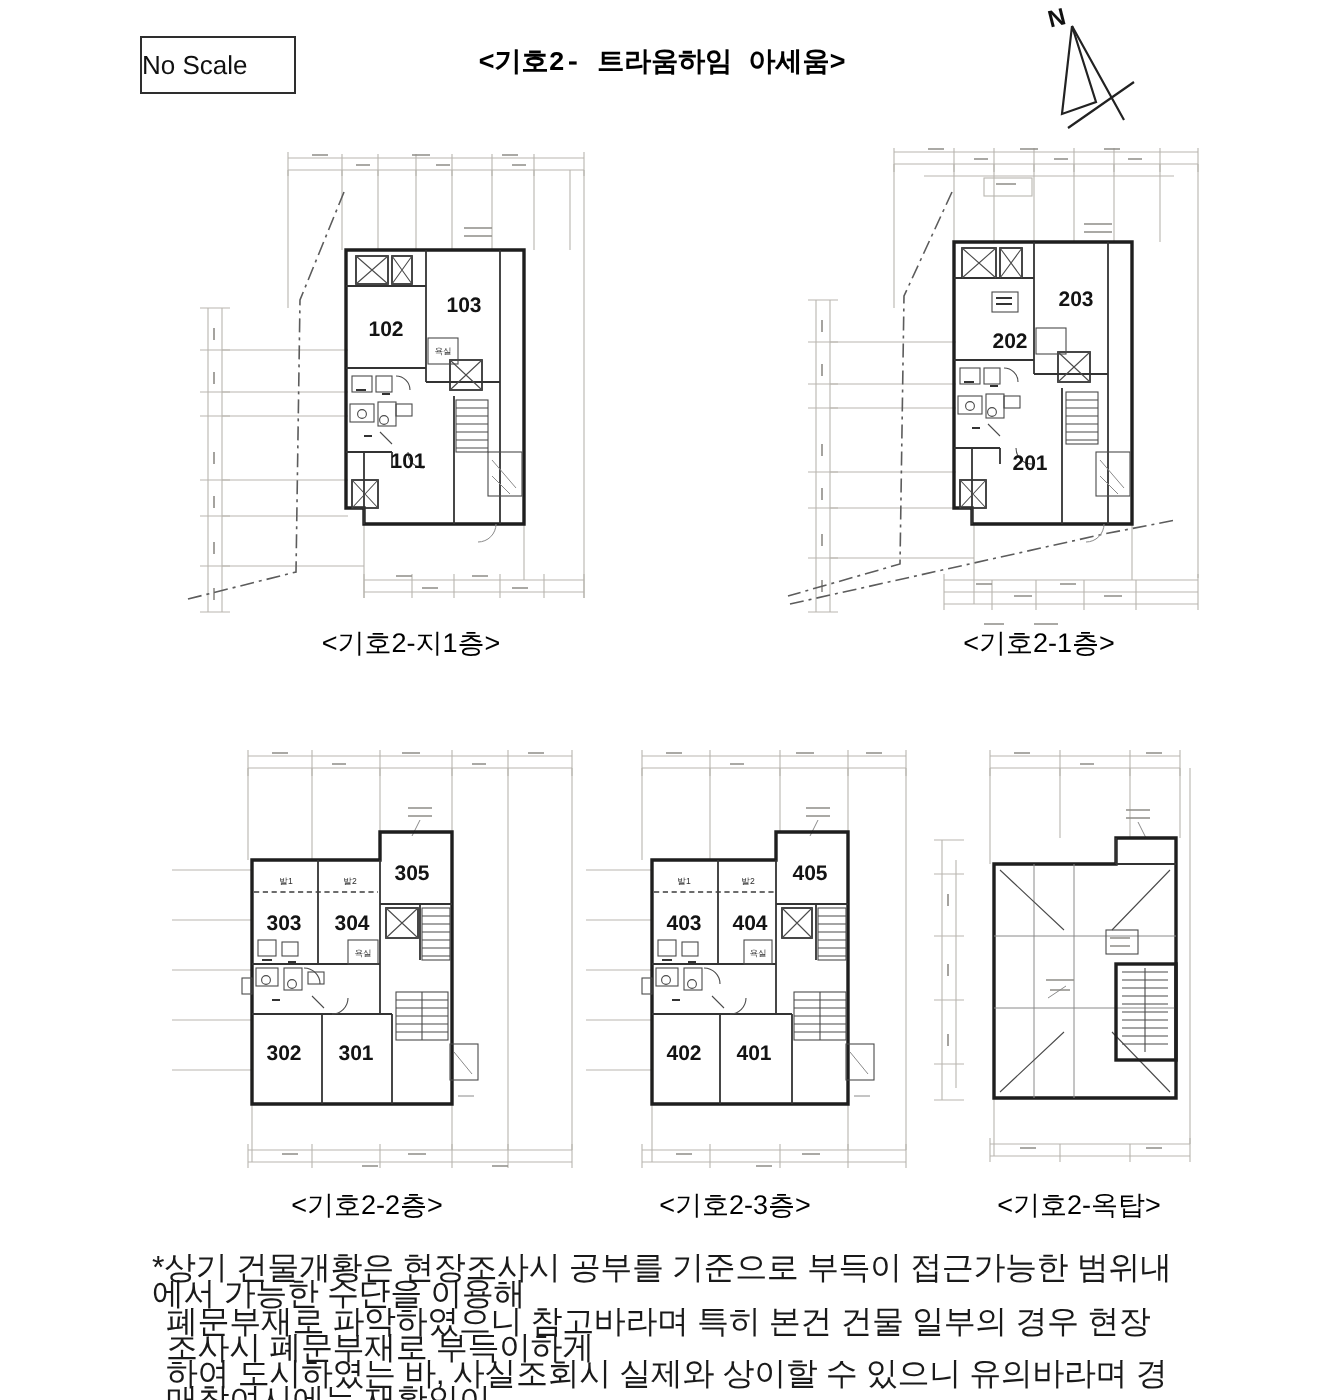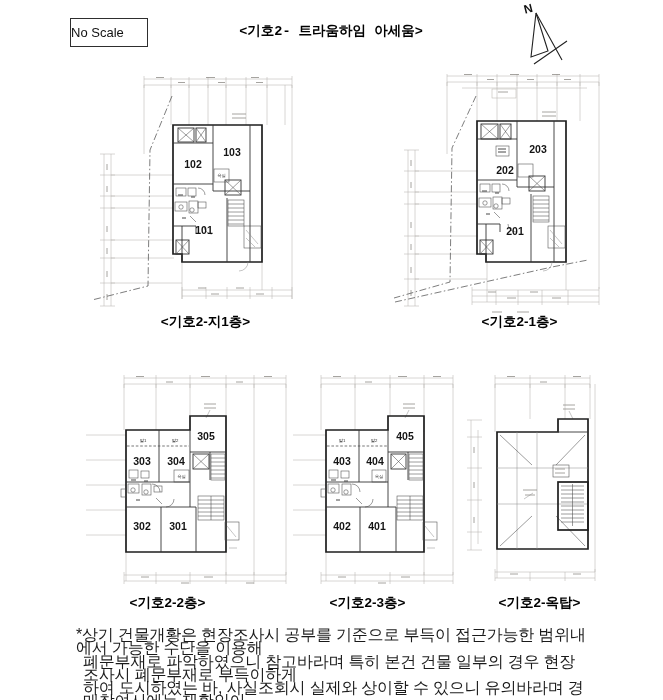--- a/index.html
+++ b/index.html
@@ -13,21 +13,21 @@
   .dlt{stroke:#8f8d88;stroke-width:.8;fill:none;}
   .wl{stroke:#1e1e1e;stroke-width:1.7;fill:none;}
   .wm{stroke:#333;stroke-width:.9;fill:none;}
   .wt{stroke:#4b4b4b;stroke-width:.55;fill:none;}
   .gz{stroke:#8a8a8a;stroke-width:.5;fill:none;}
   .bd{stroke:#5c5c5c;stroke-width:.8;fill:none;stroke-dasharray:7 2.5 1.5 2.5;}
   .balc{stroke:#3c3c3c;stroke-width:.7;fill:none;stroke-dasharray:2.6 1.8;}
   .dk{stroke:#222;stroke-width:1.1;fill:none;}
   text.rm{font:bold 10.5px "Liberation Sans",sans-serif;fill:#141414;}
   text.tiny{font:4.3px "Liberation Sans",sans-serif;fill:#2e2e2e;}
-  .cap{position:absolute;font-weight:bold;font-size:13.5px;text-align:center;white-space:nowrap;color:#000;}
+  .cap{position:absolute;font-weight:normal;font-size:13.5px;text-align:center;white-space:nowrap;color:#000;}
   .noscale{position:absolute;left:70px;top:18px;width:76px;height:27px;border:1.6px solid #2e2e2e;
            display:flex;align-items:center;font-size:13px;color:#111;background:#fff;}
   .title{position:absolute;left:228px;top:22px;width:206px;text-align:center;font-weight:bold;font-size:13.5px;color:#000;font-family:Liberation Mono, monospace;}
   .foot{position:absolute;left:76px;top:628px;width:514px;font-size:16px;line-height:13.3px;
         font-weight:normal;color:#1a1a1a;letter-spacing:-.2px;}
   .foot .cont{padding-left:7px;}
 </style>
 </head>
 <body>
 
@@ -229,21 +229,21 @@
     <rect class="wt" x="139" y="150" width="14" height="18"></rect>
     <path class="gz" d="M141,154 l9,11 M143,176 h8"></path>
   </g>
   <text class="rm" x="56" y="93" text-anchor="middle">303</text>
   <text class="rm" x="90" y="93" text-anchor="middle">304</text>
   <text class="rm" x="120" y="68" text-anchor="middle">305</text>
   <text class="rm" x="56" y="158" text-anchor="middle">302</text>
   <text class="rm" x="92" y="158" text-anchor="middle">301</text>
 </svg>
 </figure>
-<div class="cap" style="left:90px;top:594px;width:155px">&lt;기호2-2층&gt;</div>
+<div class="cap" style="left:106px;top:594px;width:155px">&lt;기호2-2층&gt;</div>
 
 <figure class="abs" style="left:293px;top:372px">
 <svg width="165" height="218" viewBox="0 0 165 218">
   <g class="dl">
     <path d="M28,6 H160 M28,12 H160"></path>
     <path d="M28,3 V16 M62,3 V16 M97,3 V16 M131,3 V16 M160,3 V16"></path>
     <path d="M28,12 V58 M62,12 V58 M97,12 V44 M131,12 V60 M160,12 V203"></path>
     <path d="M0,63 H33 M0,88 H33 M0,113 H33 M0,138 H33 M0,163 H33"></path>
     <path d="M28,203 H160 M28,209 H160"></path>
     <path d="M28,200 V212 M62,200 V212 M97,200 V212 M131,200 V212 M160,200 V212"></path>

